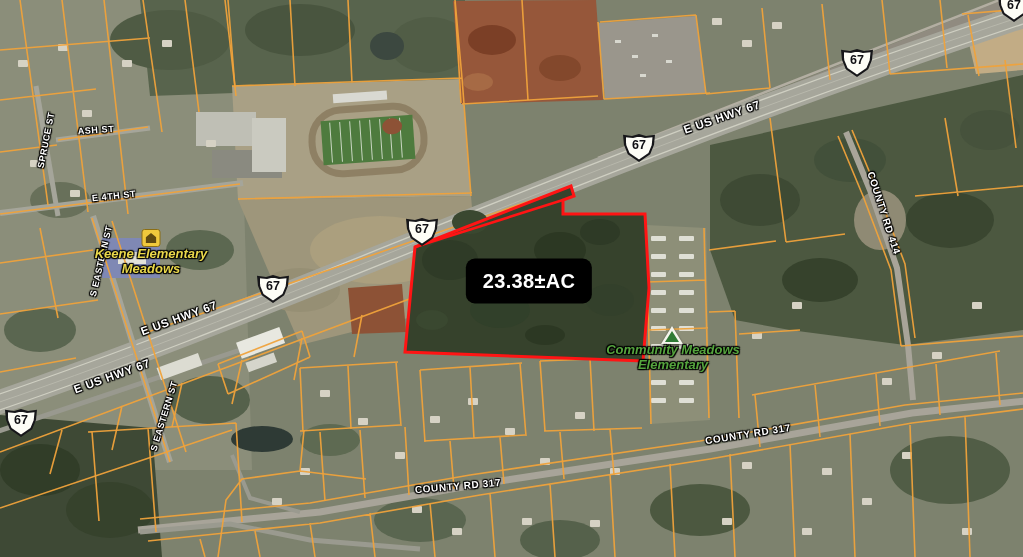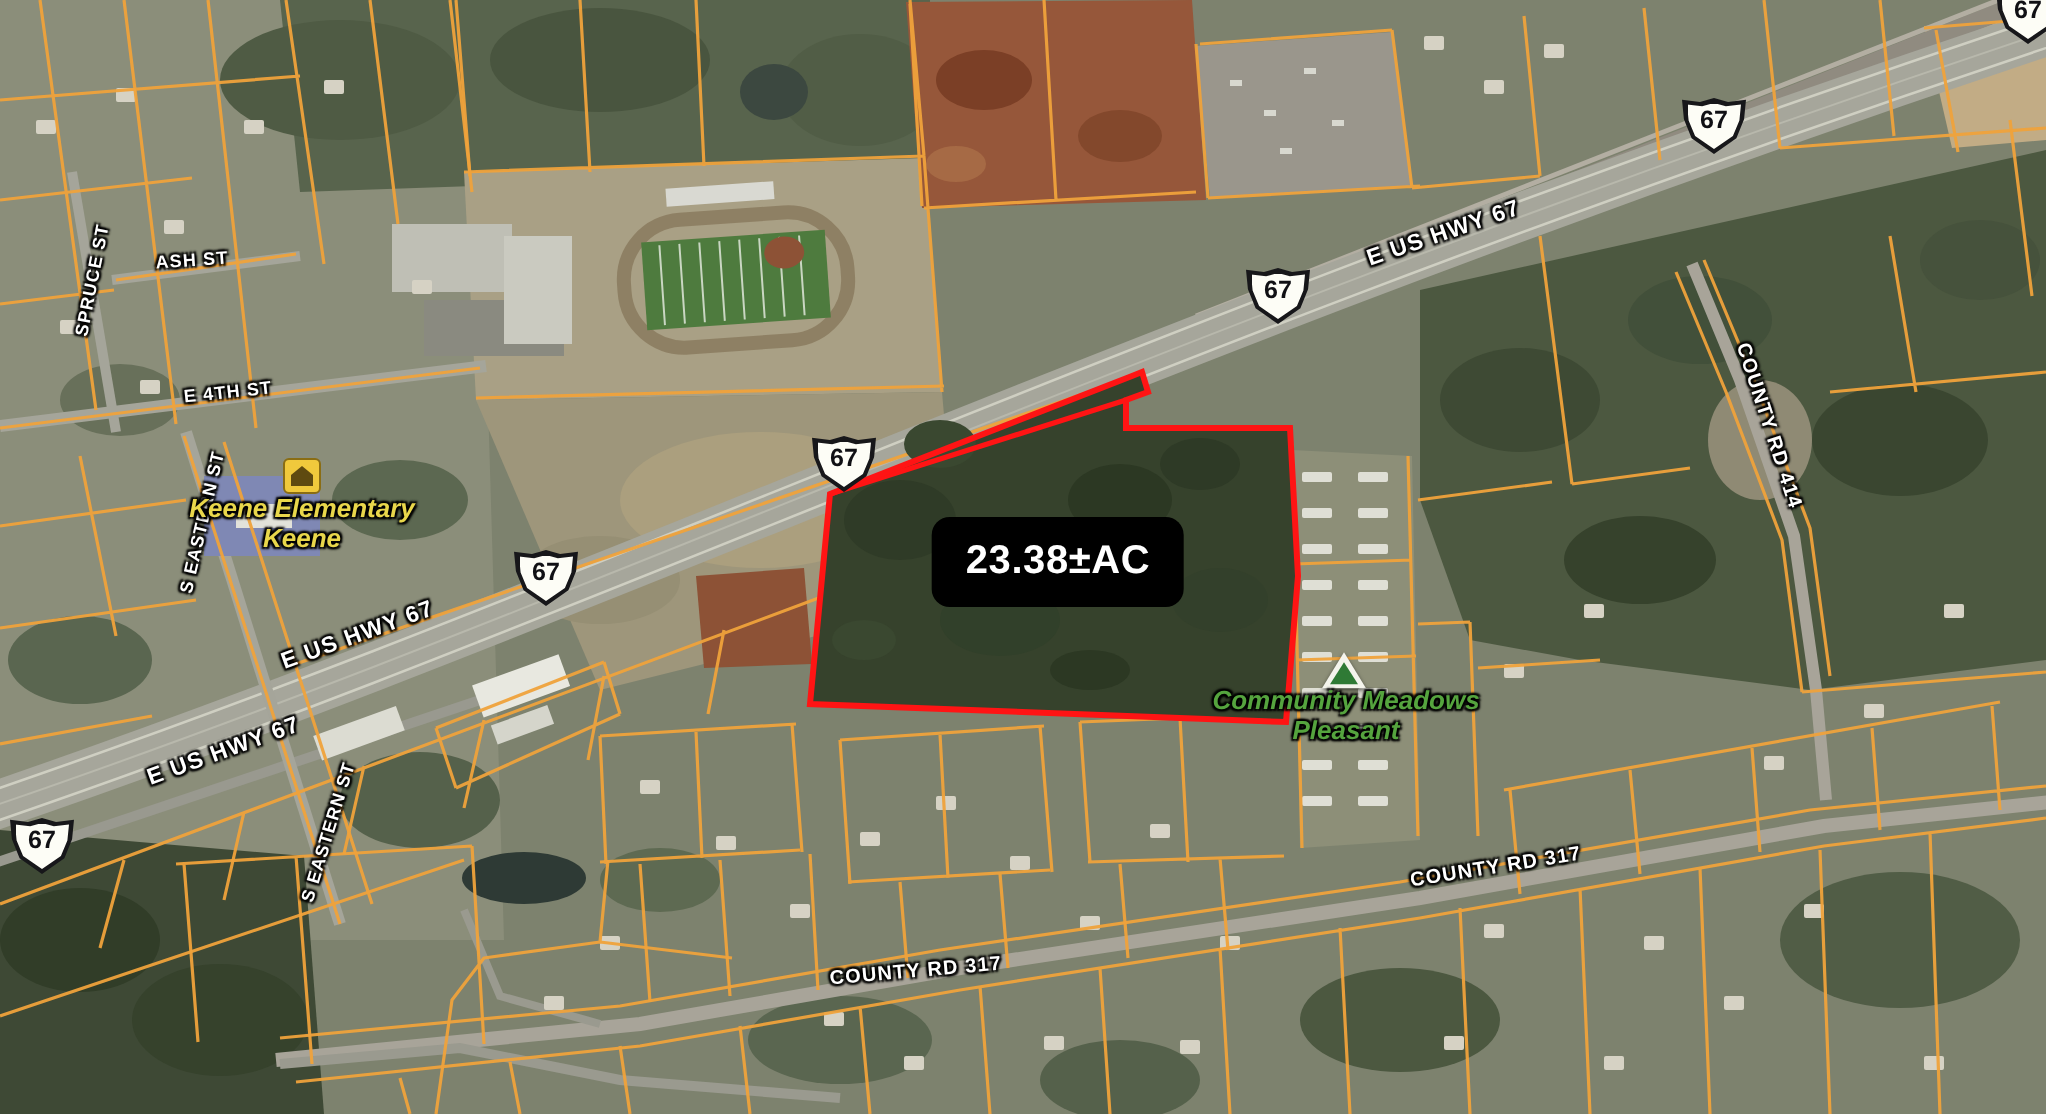--- a/index.html
+++ b/index.html
@@ -241,26 +241,26 @@
   <div class="lbl hwy" style="left:722px;top:117px;transform:translate(-50%,-50%) rotate(-19deg);">E US HWY 67</div>
   <div class="lbl hwy" style="left:179px;top:318px;transform:translate(-50%,-50%) rotate(-20deg);">E US HWY 67</div>
   <div class="lbl hwy" style="left:112px;top:376px;transform:translate(-50%,-50%) rotate(-20deg);">E US HWY 67</div>
   <div class="lbl cr" style="left:884px;top:213px;transform:translate(-50%,-50%) rotate(72deg);">COUNTY RD 414</div>
   <div class="lbl cr" style="left:748px;top:434px;transform:translate(-50%,-50%) rotate(-9deg);">COUNTY RD 317</div>
   <div class="lbl cr" style="left:458px;top:486px;transform:translate(-50%,-50%) rotate(-5deg);">COUNTY RD 317</div>
 
   <div class="school-icon"></div>
   <div class="poi school" style="left:151px;top:262px;">
     <span>Keene Elementary</span>
-    <span>Keene</span>
+    <span>Meadows</span>
   </div>
   <div class="tri-icon"></div>
   <div class="poi comm" style="left:673px;top:358px;">
     <span>Community Meadows</span>
-    <span>Pleasant</span>
+    <span>Elementary</span>
   </div>
 
   <div class="area-box">23.38±AC</div>
 
   <div class="shield" style="left:21px;top:423px;">
     <div class="shield-outer"></div>
     <div class="shield-inner"></div>
     <span class="shield-num">67</span>
   </div>
   <div class="shield" style="left:273px;top:289px;">

